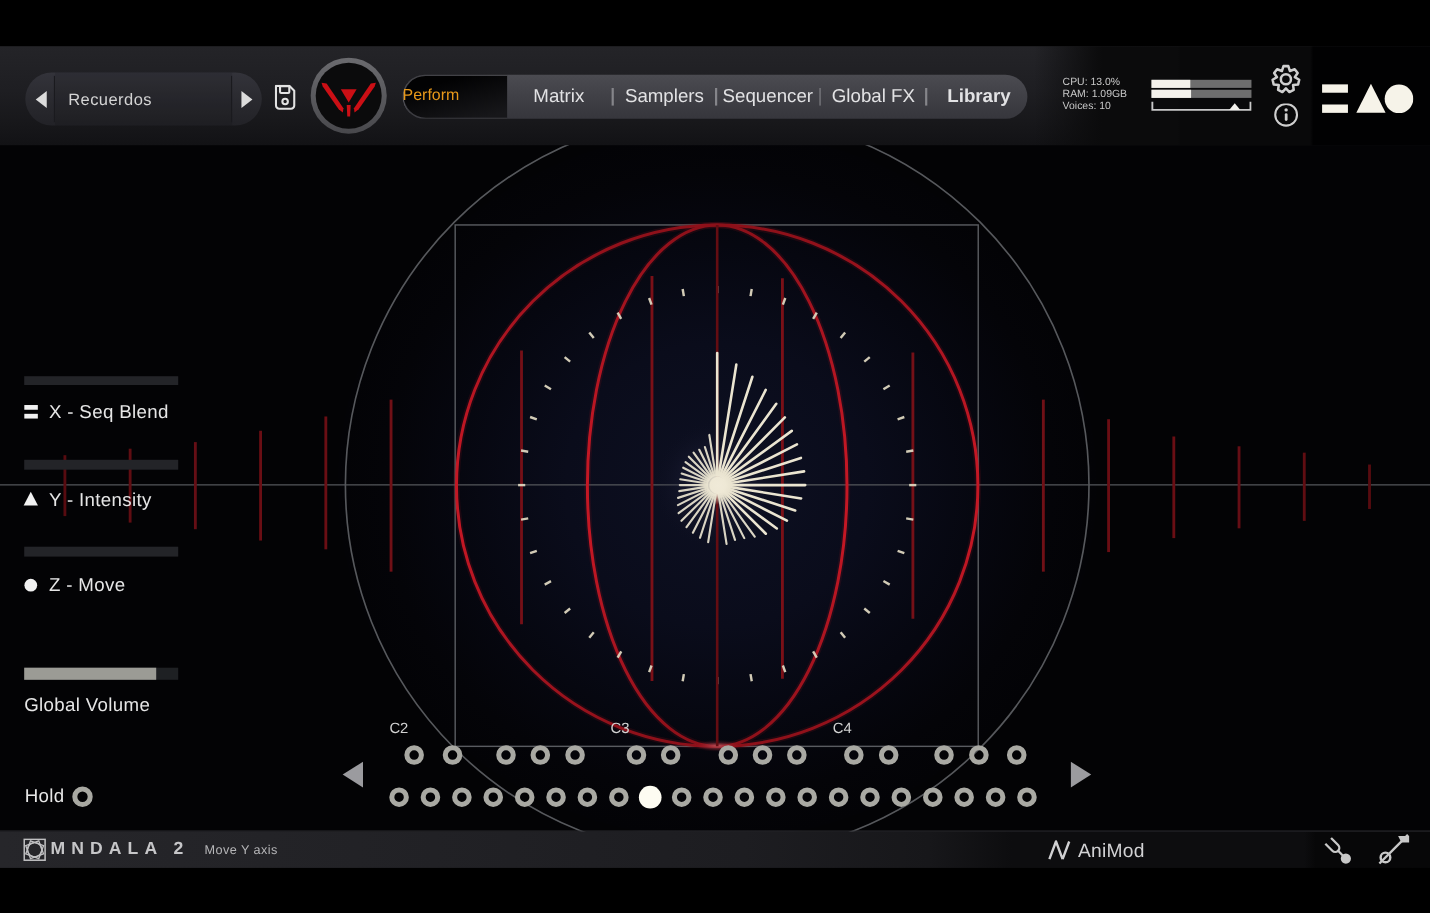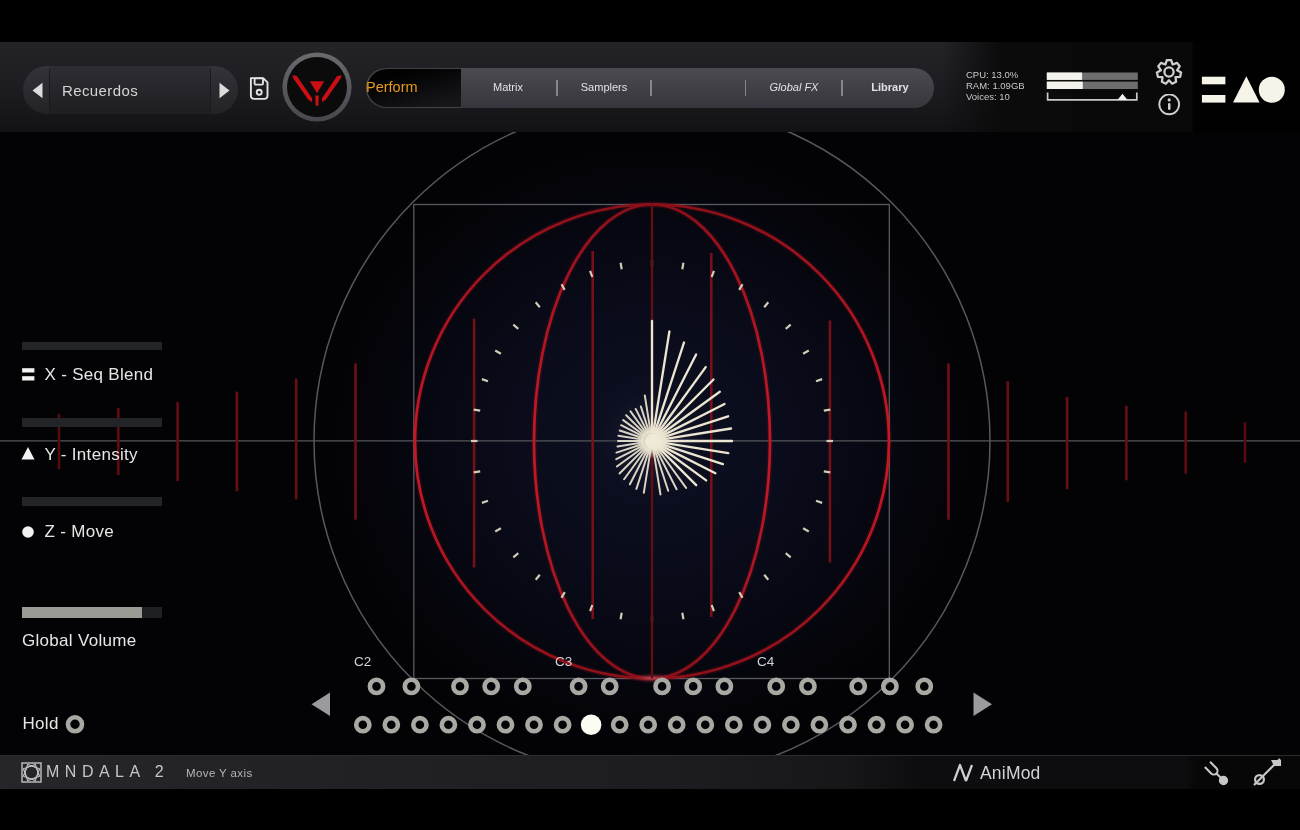--- a/index.html
+++ b/index.html
@@ -16,30 +16,30 @@
   #preset .sep1{position:absolute;left:26px;top:3px;width:1px;height:42px;background:#1a1a1e;}
   #preset .sep2{position:absolute;right:27px;top:3px;width:1px;height:42px;background:#1a1a1e;}
   #preset .txt{position:absolute;left:39px;top:0;height:48px;line-height:49px;
     color:#d4d4d4;font-size:15px;letter-spacing:0.4px;}
   #tabs{position:absolute;left:366px;top:26px;width:568px;height:39.5px;border-radius:20px;
     background:linear-gradient(180deg,#4b4b51 0%,#414147 45%,#36363c 100%);overflow:hidden;}
   #perform{position:absolute;left:0;top:0;width:94.5px;height:100%;
     background:linear-gradient(165deg,#020203 25%,#17171a 90%);border-radius:20px 0 0 20px;
     box-shadow:inset 1px 1px 0 0 rgba(120,120,128,0.55), inset 1px -1px 0 0 rgba(120,120,128,0.45);
     color:#e9991a;text-align:left;line-height:39px;font-size:14.5px;}
-  .tab{position:absolute;top:0;height:100%;line-height:39px;color:#e2e2e4;font-size:11px;
+  .tab{position:absolute;top:0;height:100%;line-height:39px;color:#e2e2e4;font-size:17px;
     text-align:center;}
   .tsep{position:absolute;top:12px;width:1.5px;height:16px;background:#85858a;}
   #cpu{position:absolute;left:966px;top:26.8px;color:#c9c9c9;font-size:9.5px;line-height:11.3px;
     letter-spacing:0px;}
   
   #botbar{position:absolute;left:0;top:755px;width:1300px;height:34px;
     background:linear-gradient(90deg,#26262a 0%,#222226 25%,#1d1d21 52%,#17171a 65%,#0d0d0f 70.8%,#0d0d0f 91.2%,#070708 92%,#070708 100%);
     z-index:20;border-top:1px solid #2c2c30;}
-  #mndala{position:absolute;left:46px;top:7px;color:#c6c6c8;font-size:16px;font-weight:normal;
+  #mndala{position:absolute;left:46px;top:7px;color:#c6c6c8;font-size:16px;font-weight:bold;
     letter-spacing:5.5px;}
   #movey{position:absolute;left:186px;top:10.5px;color:#b6b6b8;font-size:11.5px;letter-spacing:0.4px;}
   #animod{position:absolute;left:980px;top:6.5px;color:#d2d2d4;font-size:17.5px;letter-spacing:0.2px;}
   
   .track{position:absolute;left:22px;width:140px;background:#232428;z-index:5;}
   .lbl{position:absolute;color:#e6e6e6;font-size:17px;line-height:16px;letter-spacing:0.3px;z-index:5;}
 </style></head>
 <body>
 <div id="stage">
 
@@ -290,21 +290,22 @@
       <polygon points="10.3,23.2 14.9,24.0 30.2,46.5 29.7,50.2 25.9,47.3 11.4,26.6" fill="#cb0f15"></polygon>
       <polygon points="59.7,23.2 55.1,24.0 39.8,46.5 40.3,50.2 44.1,47.3 58.6,26.6" fill="#cb0f15"></polygon>
       <polygon points="27.8,29.2 42.2,29.2 35,41.2" fill="#cb0f15"></polygon>
       <polygon points="33.2,43.4 36.8,43.4 36.3,53.8 33.7,53.8" fill="#cb0f15"></polygon>
     </svg>
 
     <div id="tabs">
       <div id="perform">Perform</div>
       <div class="tab" style="left:92px;width:100px;">Matrix</div>
       <div class="tab" style="left:188px;width:100px;">Samplers</div>
-      <div class="tab" style="left:378px;width:100px;font-style:italic;">Global FX</div>
+      <div class="tab" style="left:277px;width:110px;">Sequencer</div>
+      <div class="tab" style="left:378px;width:100px;">Global FX</div>
       <div class="tab" style="left:479px;width:90px;font-weight:bold;">Library</div>
       <div class="tsep" style="left:190.4px;"></div>
       <div class="tsep" style="left:284.2px;"></div>
       <div class="tsep" style="left:378.8px;"></div>
       <div class="tsep" style="left:475.2px;"></div>
     </div>
     <div id="cpu">CPU: 13.0%<br>RAM: 1.09GB<br>Voices: 10</div>
 
     <svg class="abs" style="left:1046px;top:29.8px" width="92" height="60" viewBox="0 0 92 60">
       <rect x="0.8" y="0.5" width="91" height="7.4" fill="#6e6e6e"></rect>

